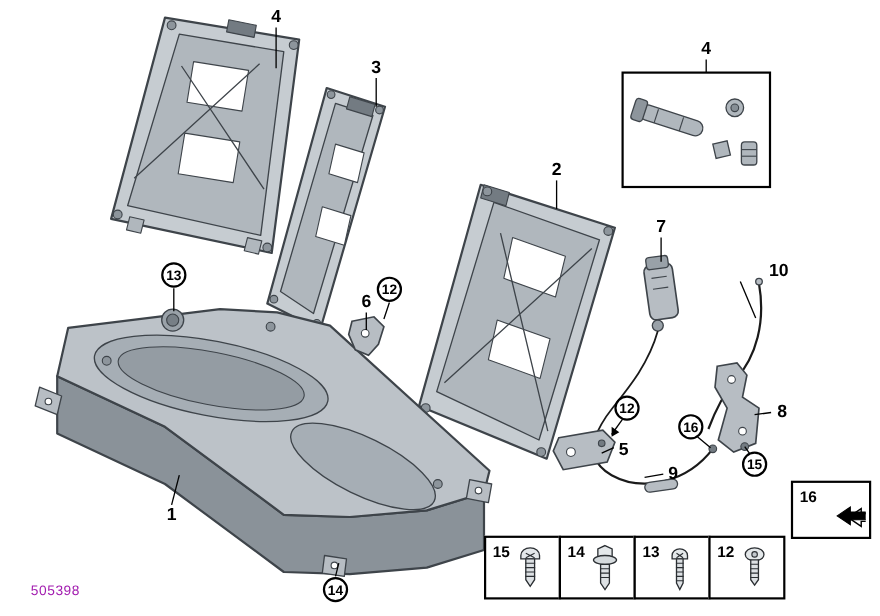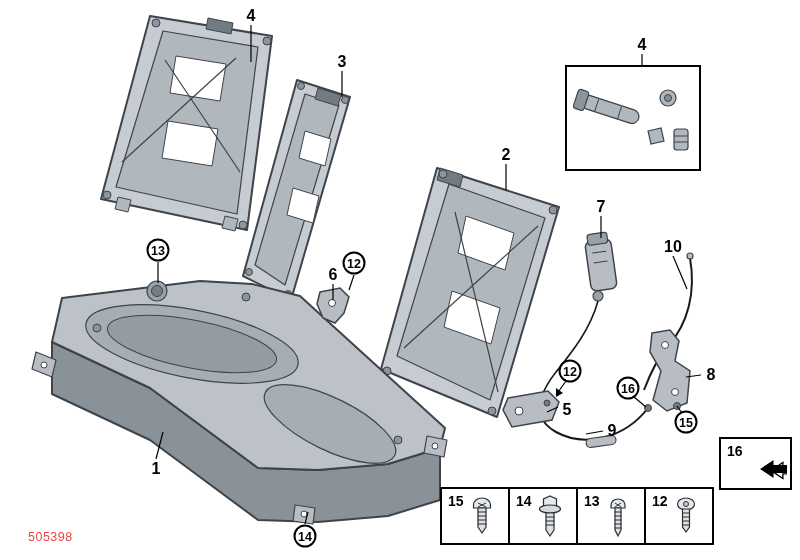--- a/index.html
+++ b/index.html
@@ -15,21 +15,21 @@
           font-weight:bold; font-size:12.5px; color:#000; }
   .ftable { position:absolute; left:440px; top:487px; display:flex; }
   .fcell { width:70px; height:58px; border:2px solid #000; background:#fff; position:relative; }
   .fcell + .fcell { margin-left:-2px; }
   .fnum { position:absolute; top:4px; left:6px; font-weight:bold; font-size:14px; }
   .ficon { position:absolute; right:9px; top:5px; }
   .abox { position:absolute; left:719px; top:437px; width:73px; height:53px;
           border:2px solid #000; background:#fff; }
   .aicon { position:absolute; right:3px; bottom:3px; }
   .docid { position:absolute; left:28px; top:530px; font-size:12.5px;
-           color:#ef4444; letter-spacing:.5px; }
+           color:#a21caf; letter-spacing:.5px; }
 </style>
 </head>
 <body>
 
 <div class="stage">
 
   <svg class="art" width="800" height="560" viewBox="0 0 800 560">
 
     <g stroke="#3e444a" stroke-linejoin="round">
       <polygon points="150,16 272,36 247,230 101,199" fill="#c6ccd1" stroke-width="2"></polygon>
@@ -167,21 +167,21 @@
       <path d="M305,524 L308,512"></path>
     </g>
     <polygon points="556,397 563,393 556,388" fill="#000000"></polygon>
   </svg>
 
   <div class="plbl" style="left:251px;top:16px">4</div>
   <div class="plbl" style="left:342px;top:62px">3</div>
   <div class="plbl" style="left:506px;top:155px">2</div>
   <div class="plbl" style="left:642px;top:45px">4</div>
   <div class="plbl" style="left:601px;top:207px">7</div>
-  <div class="plbl" style="left:673px;top:247px">10</div>
+  <div class="plbl" style="left:708px;top:247px">10</div>
   <div class="plbl" style="left:711px;top:375px">8</div>
   <div class="plbl" style="left:333px;top:275px">6</div>
   <div class="plbl" style="left:567px;top:410px">5</div>
   <div class="plbl" style="left:612px;top:431px">9</div>
   <div class="plbl" style="left:156px;top:469px">1</div>
 
   <div class="clbl" style="left:158px;top:250px">13</div>
   <div class="clbl" style="left:354px;top:263px">12</div>
   <div class="clbl" style="left:570px;top:371px">12</div>
   <div class="clbl" style="left:628px;top:388px">16</div>

